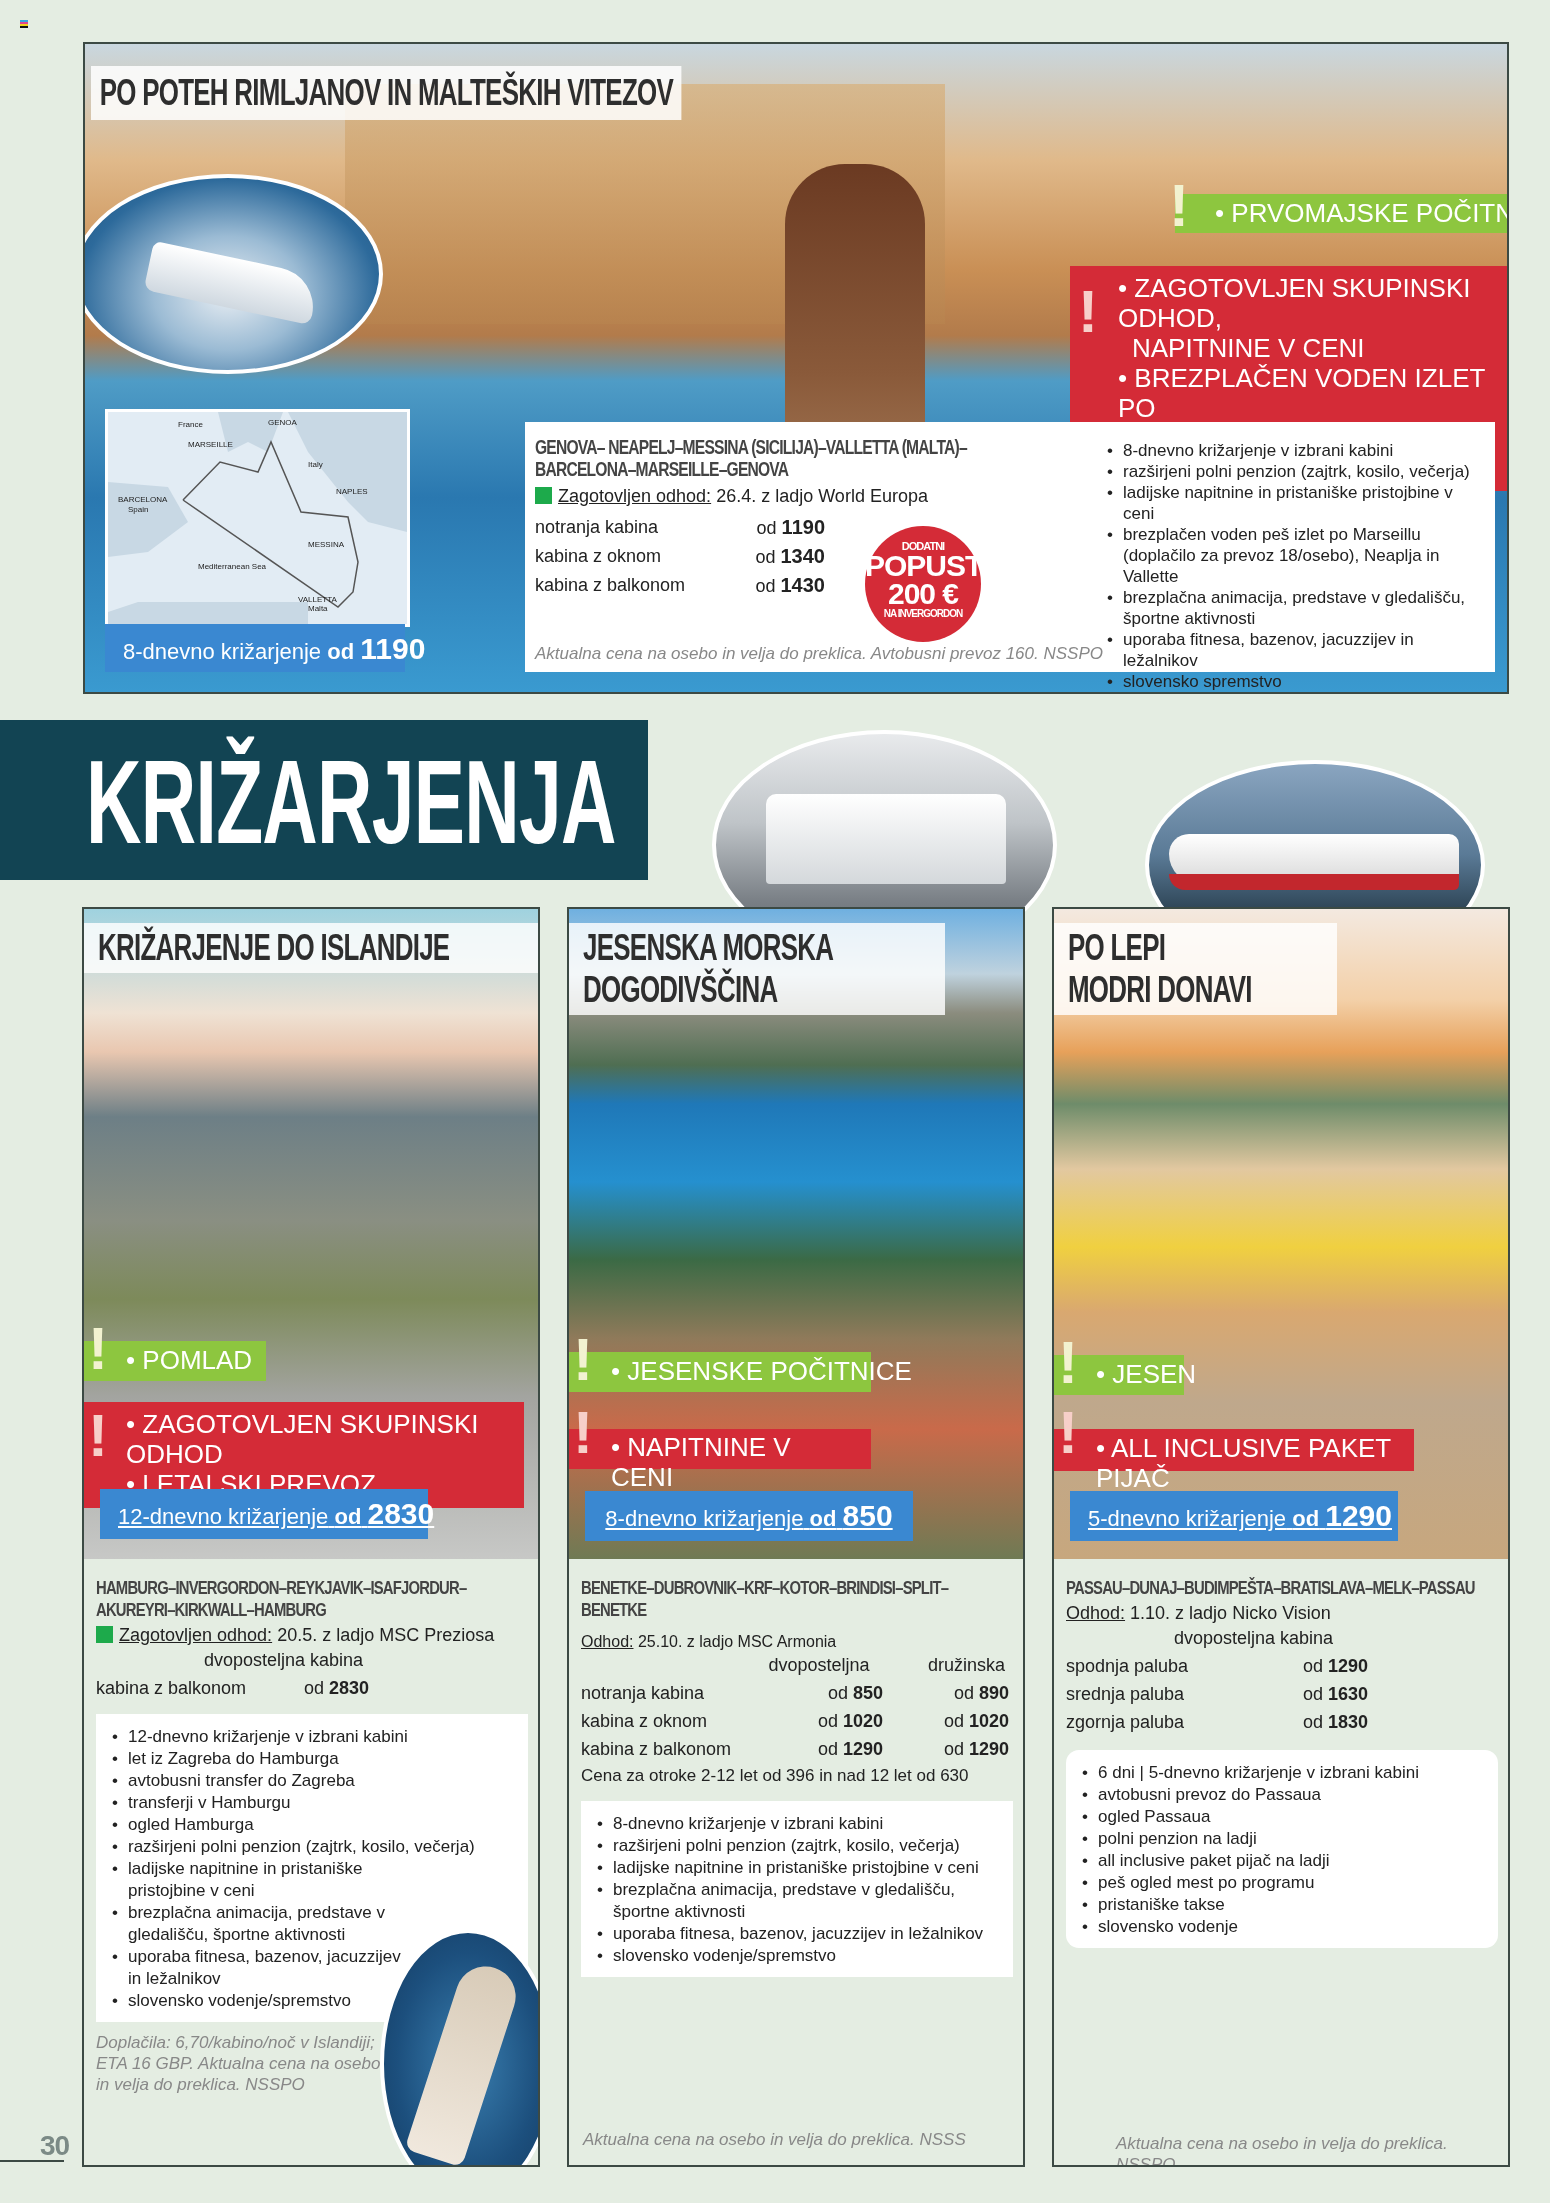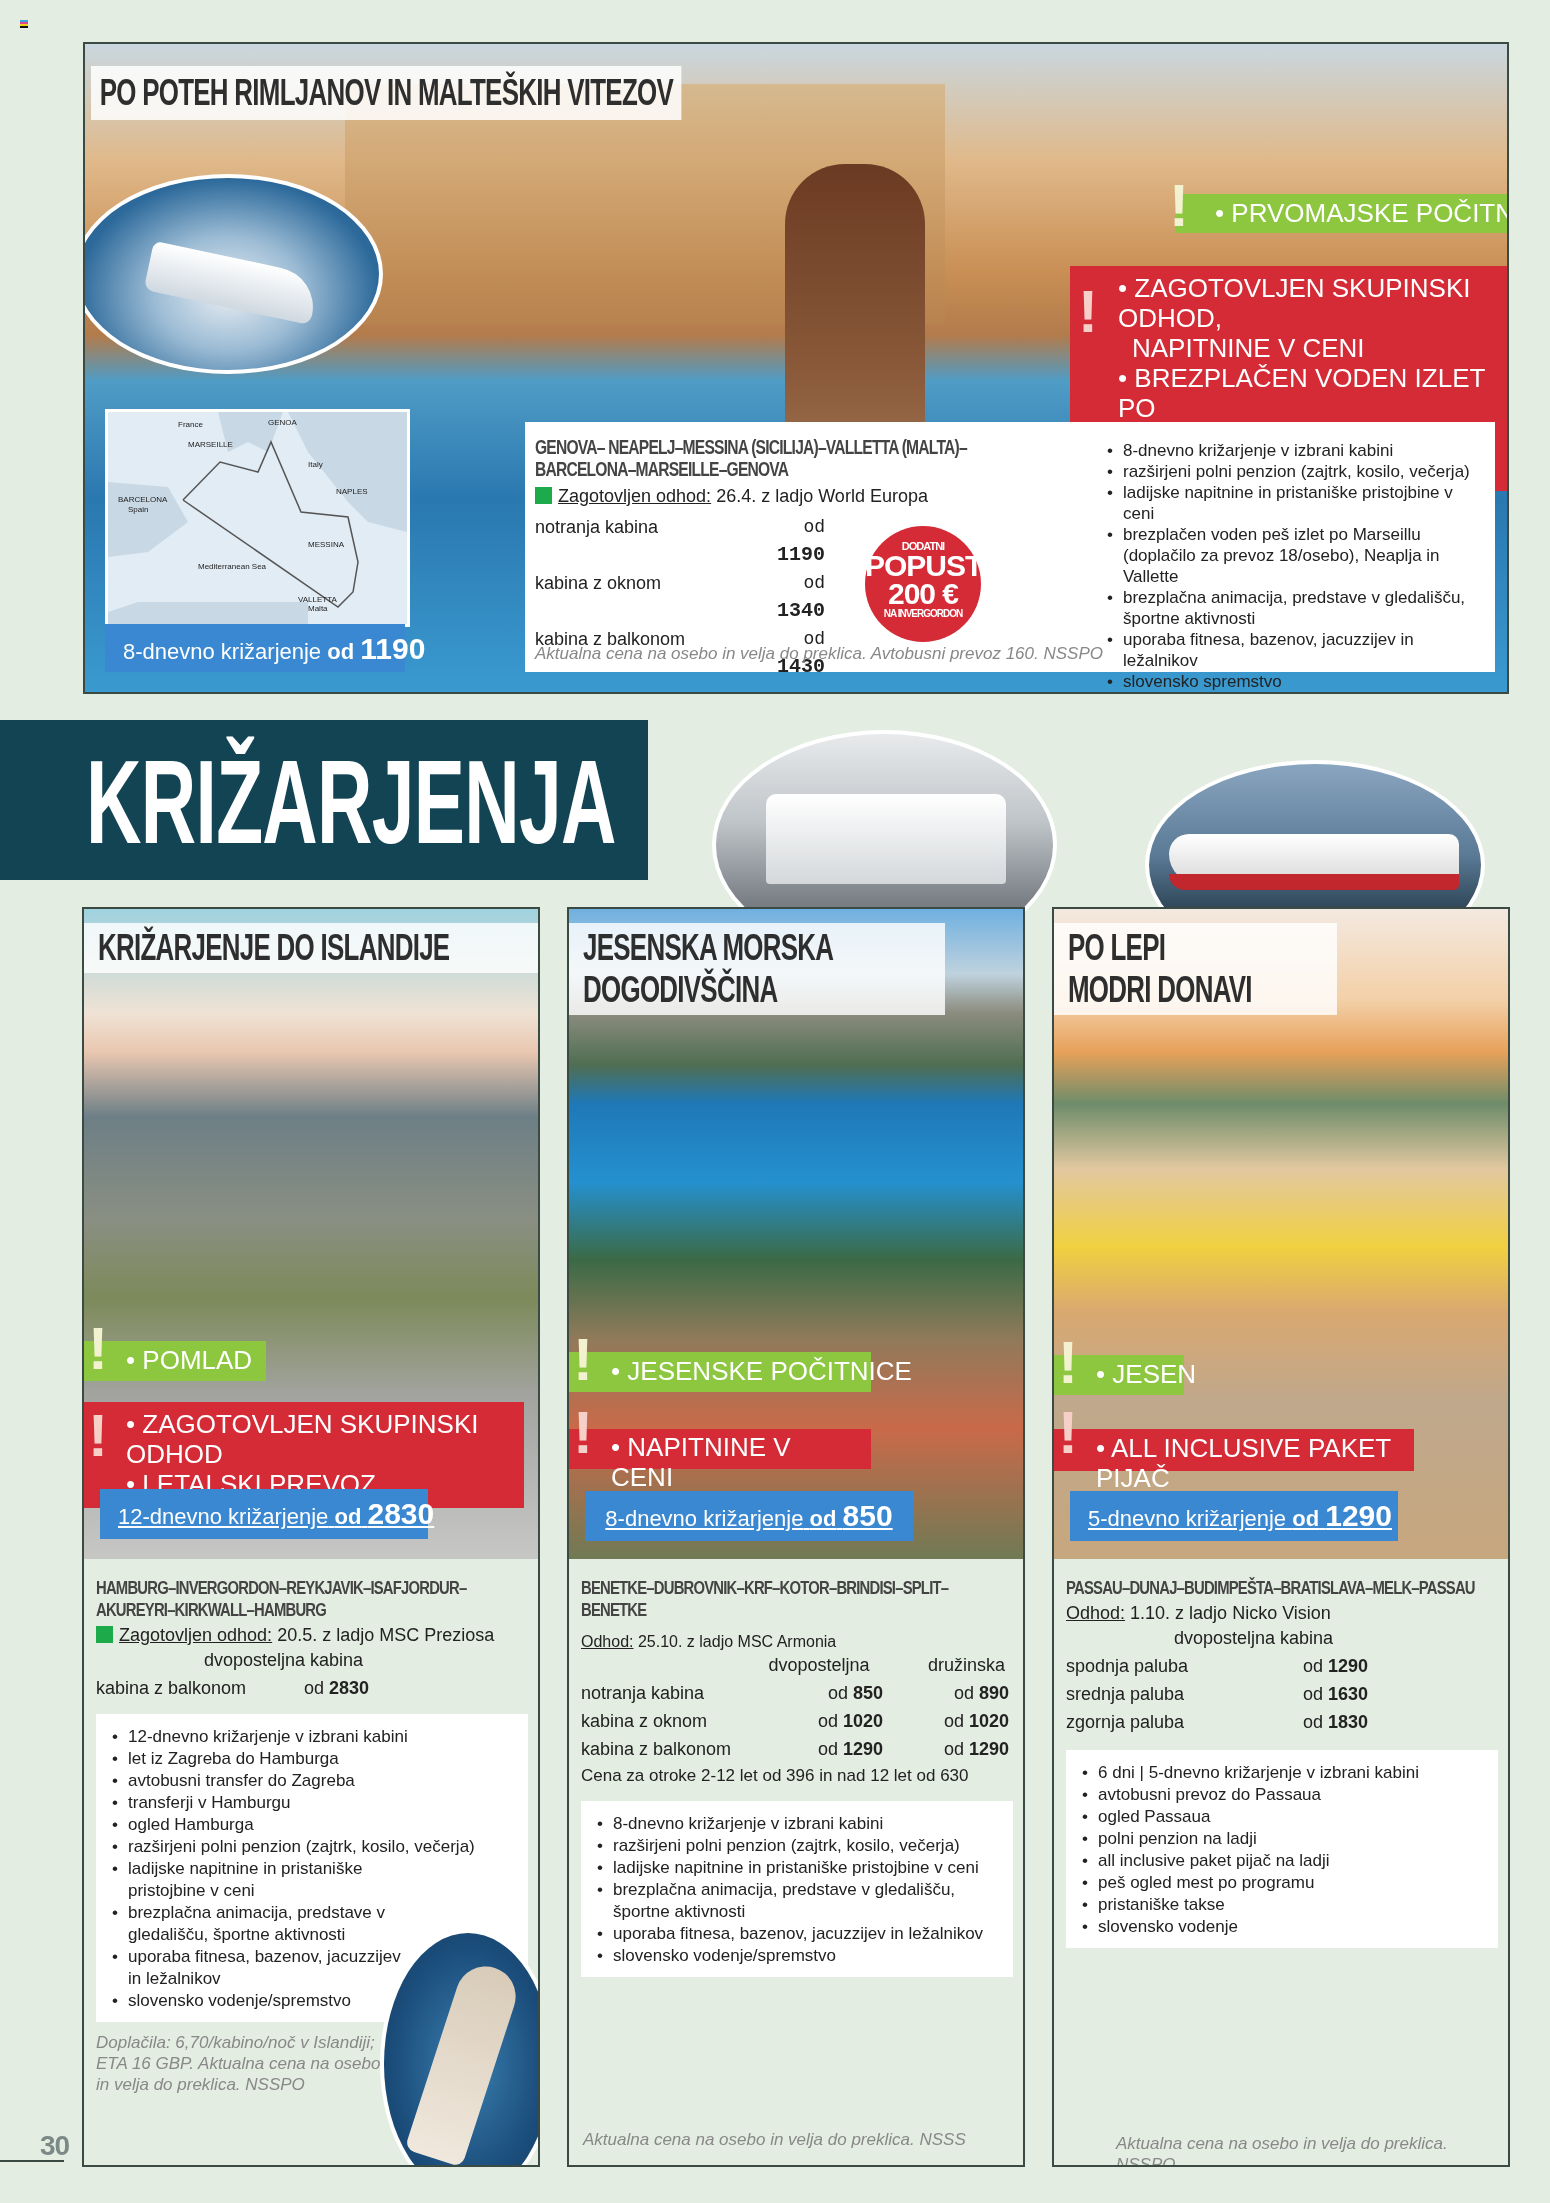--- a/index.html
+++ b/index.html
@@ -20,21 +20,21 @@
   .excl{color:#f2f2d0;font-weight:bold;font-size:60px;line-height:1;position:absolute;}
   .map{left:20px;top:365px;width:305px;height:218px;background:#e2ecf4;border:3px solid #fff;}
   .price-banner{background:#3a88d1;color:#fff;font-size:22px;padding:8px 18px;white-space:nowrap;}
   .price-banner b{font-size:30px;}
   .info-box{left:440px;top:378px;width:970px;height:250px;background:#fff;}
   .route{font-size:20px;color:#444;transform:scaleX(0.78);transform-origin:left;white-space:nowrap;line-height:1.1;}
   .gsq{display:inline-block;width:17px;height:17px;background:#1daa4b;margin-right:6px;vertical-align:-2px;}
   .u{text-decoration:underline;}
   .row{display:flex;font-size:18px;line-height:28px;}
   .row .lbl{width:210px;}
-  .row .val{width:80px;text-align:right;font-family:Liberation Mono, monospace;}
+  .row .val{width:80px;text-align:right;}
   .row .val b{font-size:20px;}
   .badge{width:116px;height:116px;border-radius:50%;background:#d42b37;color:#fff;text-align:center;}
   ul.feat{list-style:none;font-size:17px;line-height:21px;}
   ul.feat li{padding-left:18px;position:relative;}
   ul.feat li:before{content:"•";position:absolute;left:2px;}
   .note{font-style:italic;color:#888;font-size:17px;}
   
   .heading{left:0;top:720px;width:648px;height:160px;background:#124453;}
   .heading span{position:absolute;left:86px;top:14px;color:#fff;font-size:118px;transform:scaleX(0.65);transform-origin:left;white-space:nowrap;}
   
@@ -287,21 +287,21 @@
         <span style="width:94px;text-align:right;"><span>od</span> <b>1290</b></span>
       </div>
     <div class="crow">
         <span style="width:208px;">srednja paluba</span>
         <span style="width:94px;text-align:right;"><span>od</span> <b>1630</b></span>
       </div>
     <div class="crow">
         <span style="width:208px;">zgornja paluba</span>
         <span style="width:94px;text-align:right;"><span>od</span> <b>1830</b></span>
       </div>
-    <div class="feat-box" style="margin-top:14px;width:432px;">
+    <div class="feat-box" style="margin-top:14px;width:432px;border-radius:13px;">
       <ul class="feat" style="line-height:22px;">
         <li>6 dni | 5-dnevno križarjenje v izbrani kabini</li>
           <li>avtobusni prevoz do Passaua</li>
           <li>ogled Passaua</li>
         <li>polni penzion na ladji</li>
           <li>all inclusive paket pijač na ladji</li>
           <li>peš ogled mest po programu</li>
         <li>pristaniške takse</li>
           <li>slovensko vodenje</li>
       </ul>

